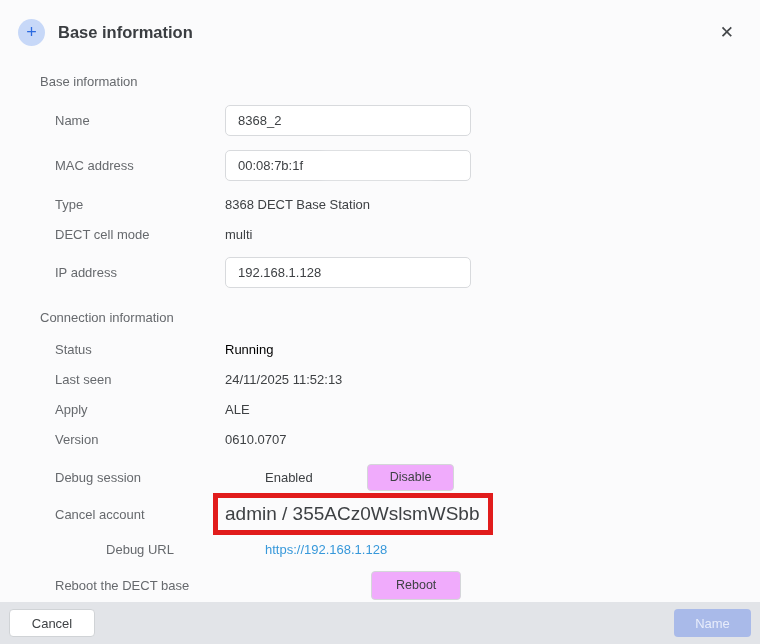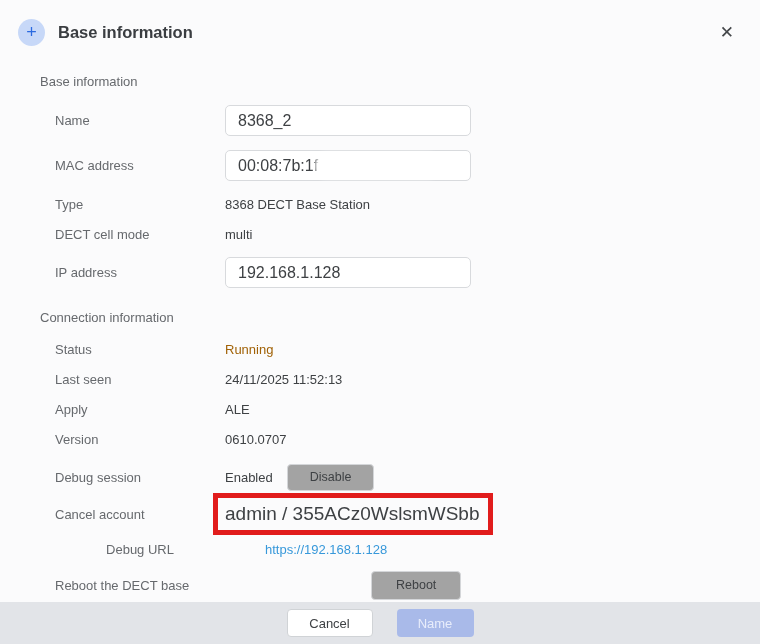--- a/index.html
+++ b/index.html
@@ -75,42 +75,42 @@
   .row-mac   { margin-bottom: 8px; }
   .row-ip    { margin-top: 8px; }
 
   .text-input {
     width: 246px;
     height: 31px;
     border: 1px solid #d8dadd;
     border-radius: 5px;
     background: #ffffff;
     font-family: "Liberation Sans", sans-serif;
-    font-size: 16px;
+    font-size: 13px;
     color: #3e4144;
     padding: 0 12px;
     outline: none;
   }
   .input-wrap { position: relative; display: inline-block; }
   .mac-blur {
     position: absolute;
     left: 94px; top: 7px;
     width: 116px; height: 17px;
     background: #ffffff;
     border-radius: 8px;
     box-shadow: 0 0 5px 4px #ffffff;
   }
 
   .status-running { font-weight: 400; }
 
-  .row-debug-session { height: 34px; margin-top: 6px; }
+  .row-debug-session { height: 34px; margin-top: 6px; gap: 40px; }
   .small-btn {
     height: 27px;
     padding: 0 22px;
-    background: #a3a3a3;
+    background: #f0abfc;
     border: 1px solid #d4d6d9;
     border-radius: 4px;
     font-family: "Liberation Sans", sans-serif;
     font-size: 12.5px;
     color: #3e4144;
     cursor: pointer;
   }
   .debug-session-btn { margin-left: 14px; }
 
   .row-debug-account { height: 36px; margin-top: 2px; }
@@ -130,21 +130,21 @@
   .reboot-btn { margin-left: 146px; height: 29px; padding: 0 24px; }
 
   
   .footer {
     position: absolute;
     left: 0; right: 0; bottom: 0;
     height: 42px;
     background: #e2e4e8;
     display: flex;
     align-items: center;
-    justify-content: center;
+    justify-content: space-between;
     padding: 0 9px;
     gap: 24px;
   }
   .footer-btn {
     height: 28px;
     border-radius: 4px;
     font-family: "Liberation Sans", sans-serif;
     font-size: 13px;
     cursor: pointer;
   }
@@ -207,21 +207,21 @@
       <div class="label">IP address</div>
       <div class="value">
         <input class="text-input" type="text" value="192.168.1.128" style="">
       </div>
     </div>
 
     <div class="section-label second">Connection information</div>
 
     <div class="row row-text">
       <div class="label">Status</div>
-      <div class="value status-running" style="color:#a16207">Running</div>
+      <div class="value status-running" style="color:#000000">Running</div>
     </div>
 
     <div class="row row-text">
       <div class="label">Last seen</div>
       <div class="value">24/11/2025 11:52:13</div>
     </div>
 
     <div class="row row-text">
       <div class="label">Apply</div>
       <div class="value">ALE</div>

